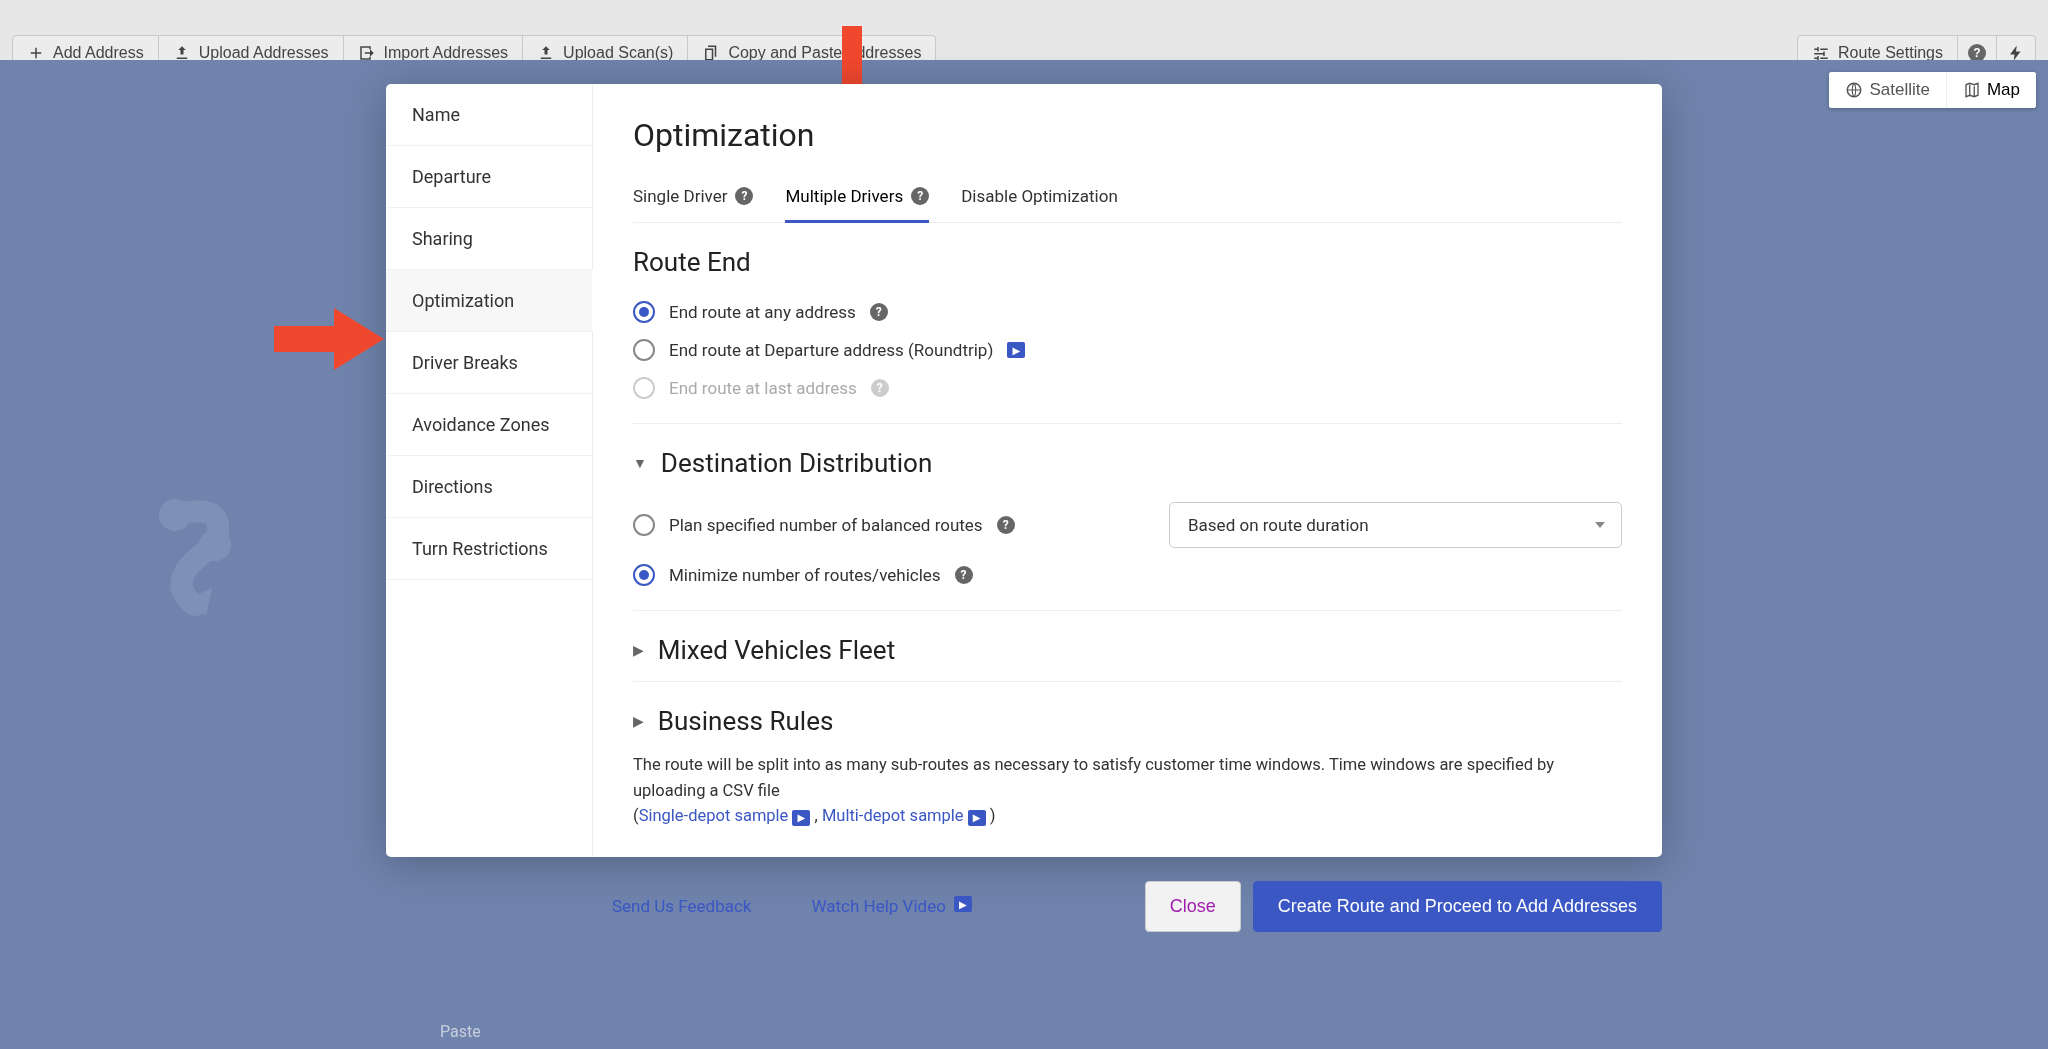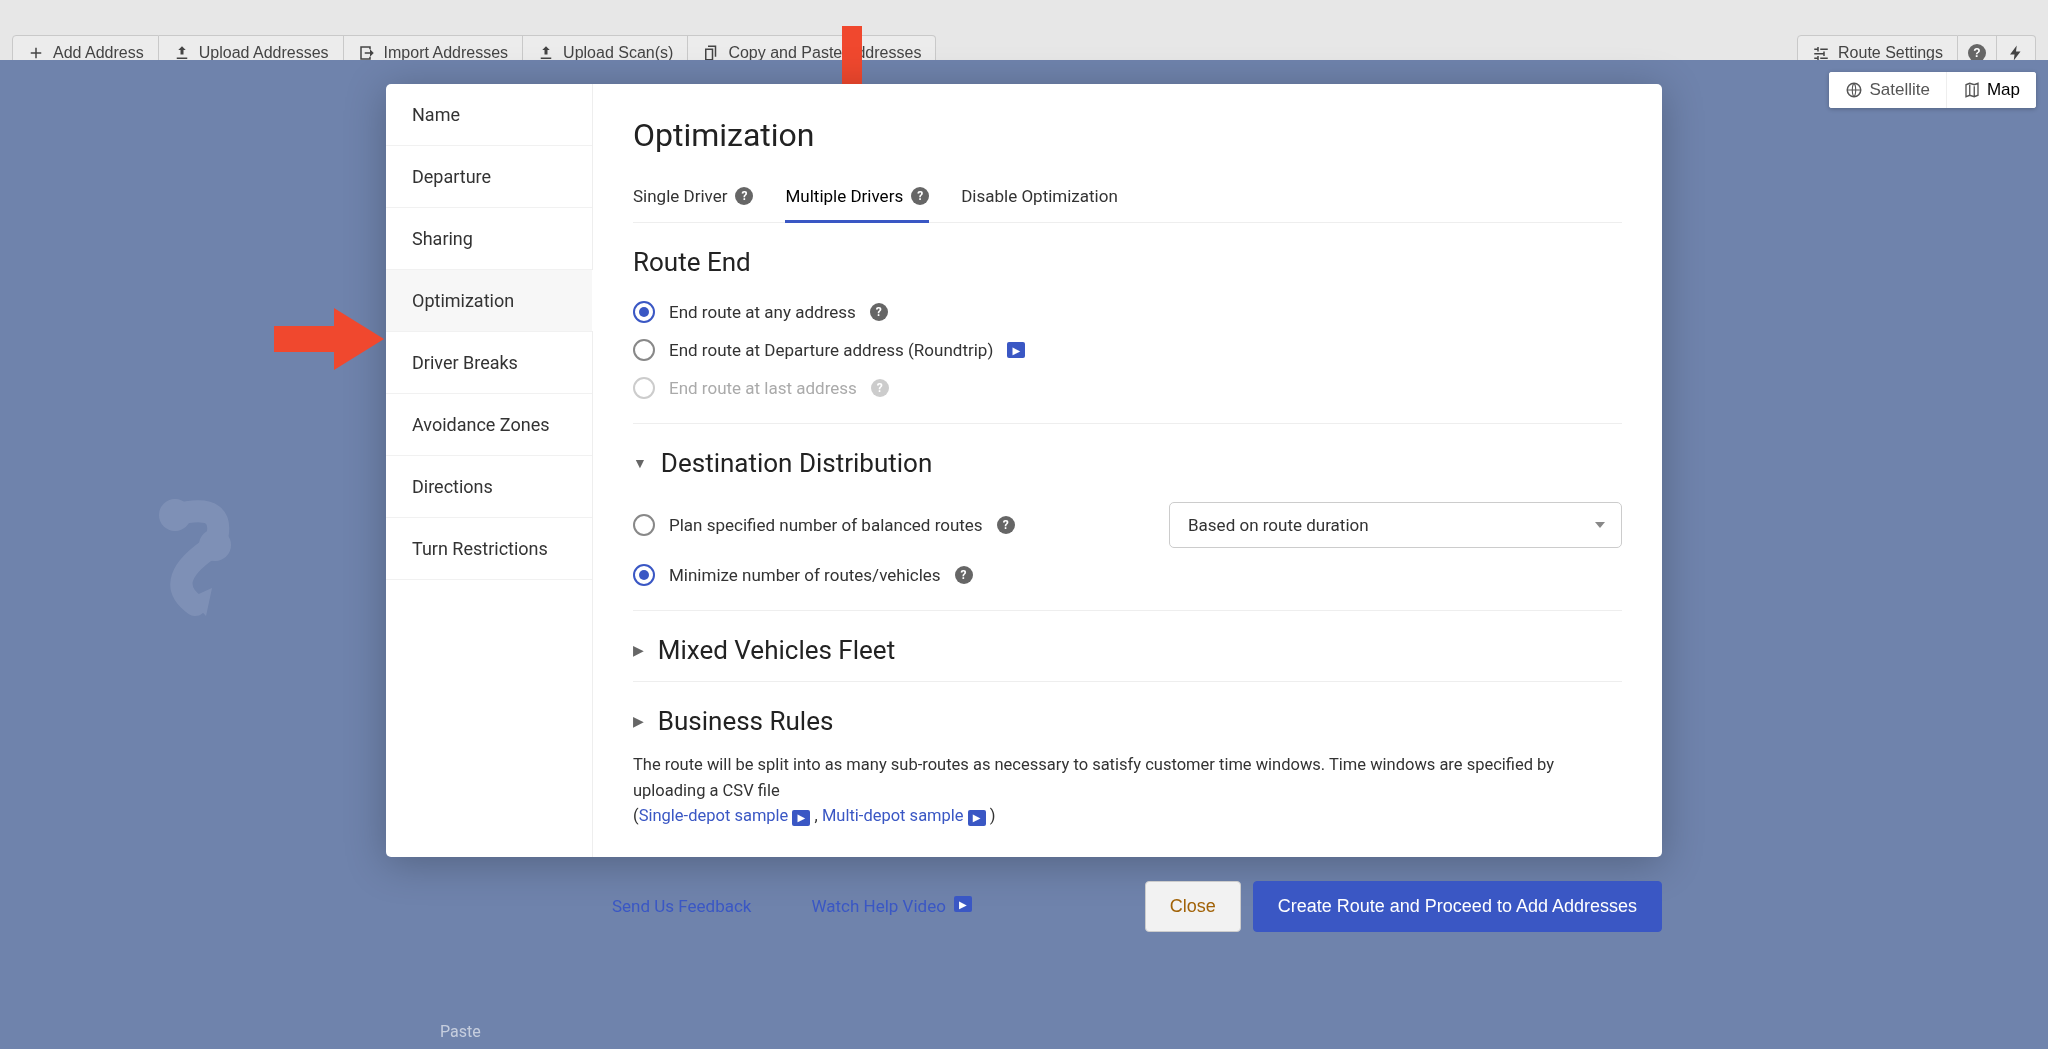--- a/index.html
+++ b/index.html
@@ -120,21 +120,21 @@
 
   .modal-footer {
     display: flex; align-items: center; justify-content: space-between;
     padding: 24px 0; background: transparent; margin-top: 0;
   }
   .footer-links { display: flex; gap: 60px; padding-left: 226px; }
   .footer-links a { color: #3a57c4; font-size: 17px; text-decoration: none; display: inline-flex; align-items: flex-start; gap: 8px; }
   .footer-buttons { display: flex; gap: 12px; }
   .btn {
     padding: 14px 24px; font-size: 18px; border-radius: 4px; border: 1px solid #ccc;
-    background: #f2f2f2; color: #a16207; cursor: pointer;
+    background: #f2f2f2; color: #a21caf; cursor: pointer;
   }
   .btn.primary { background: #3a57c4; border-color: #3a57c4; color: #fff; }
 
   
   .arrow-down {
     position: absolute; left: 822px; top: 26px; width: 60px; height: 130px; pointer-events: none;
   }
   .arrow-right {
     position: absolute; left: 274px; top: 308px; width: 110px; height: 62px; pointer-events: none;
   }

